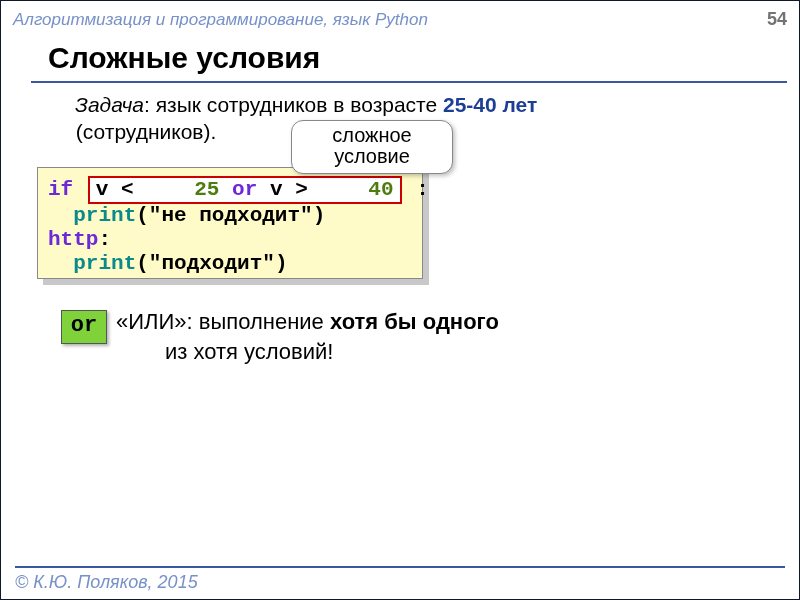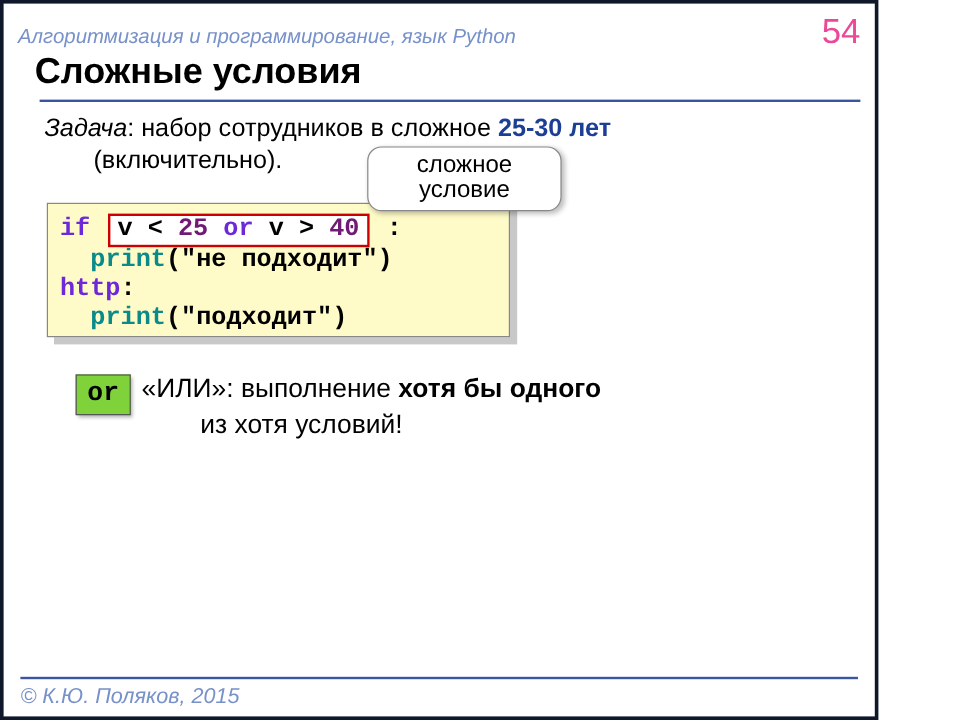--- a/index.html
+++ b/index.html
@@ -6,47 +6,47 @@
     margin: 0;
     padding: 0;
     width: 800px;
     height: 600px;
     background: #fff;
     font-family: Arial, Helvetica, sans-serif;
     overflow: hidden;
     position: relative;
   }
   .slide {
-    width: 732px;
+    width: 800px;
     height: 600px;
     position: relative;
     box-sizing: border-box;
-    border: 3px solid #0f172a;
+    border: 1px solid #0f172a;
   }
   .header-bar {
     position: absolute;
     left: 12px;
     right: 12px;
     top: 8px;
     display: flex;
     justify-content: space-between;
     align-items: baseline;
     font-style: italic;
     color: #7791c9;
     font-size: 17px;
   }
   .page-num {
     font-style: normal;
-    font-weight: normal;
-    color: #ec4899;
-    font-size: 29px;
+    font-weight: bold;
+    color: #737373;
+    font-size: 18px;
   }
   .title {
     position: absolute;
-    left: 26px;
+    left: 47px;
     top: 40px;
     font-size: 30px;
     font-weight: bold;
     color: #000;
   }
   .title-rule {
     position: absolute;
     left: 30px;
     right: 12px;
     top: 80px;
@@ -54,38 +54,37 @@
   }
   .task {
     position: absolute;
     left: 34px;
     top: 90px;
     font-size: 21px;
     color: #000;
     line-height: 1.3;
     width: 720px;
   }
-  .task .italic { font-style: italic; }
+  .task .italic { font-style: italic; margin-left: 40px; }
   .task .bold-blue { font-weight: bold; color: #1c3e94; }
   .callout {
     position: absolute;
     left: 290px;
     top: 119px;
     width: 140px;
     text-align: center;
     background: #fff;
     border: 1px solid #888;
     border-radius: 12px;
     padding: 4px 10px 6px;
     font-size: 20px;
     color: #000;
     line-height: 1.05;
     box-shadow: 2px 2px 4px rgba(0,0,0,.25);
     z-index: 5;
-    margin-left: 13px;
   }
   .callout-tail {
     position: absolute;
     left: 313px;
     top: 157px;
     width: 20px;
     height: 14px;
     z-index: 4;
   }
   .code-box-shadow {
@@ -111,21 +110,21 @@
   .code {
     font-family: "Courier New", monospace;
     font-size: 21px;
     font-weight: bold;
     white-space: pre;
     line-height: 1.15;
   }
   .kw-blue { color: #6d28d9; }
   .kw-teal { color: #0a8a8a; }
   .str-lit { color: #000; }
-  .num-lit { color: #701a75; }
+  .num-lit { color: #4d7c0f; margin-left: 48px; }
   .black { color: #000; }
   .cond-wrap {
     display: inline-block;
     background: #fff;
     border: 2px solid #c00;
     padding: 0 6px;
     margin: 0 2px;
   }
   .or-badge {
     position: absolute;
@@ -174,22 +173,22 @@
 
   <div class="header-bar">
     <span>Алгоритмизация и программирование, язык Python</span>
     <span class="page-num">54</span>
   </div>
 
   <div class="title">Сложные условия</div>
   <div class="title-rule"></div>
 
   <div class="task">
-    <span class="italic">Задача</span><span>: набор сотрудников в сложное </span><span class="bold-blue">25-30 лет</span><br>
-    &nbsp;&nbsp;&nbsp;&nbsp;&nbsp;&nbsp;<span> (включительно).</span>
+    <span class="italic">Задача</span><span>: язык сотрудников в возрасте </span><span class="bold-blue">25-40 лет</span><br>
+    &nbsp;&nbsp;&nbsp;&nbsp;&nbsp;&nbsp;<span> (сотрудников).</span>
   </div>
 
   <div class="callout">
     <span>сложное</span><br>
     <span>условие</span>
   </div>
   <svg class="callout-tail" viewBox="0 0 20 14">
     <polygon points="2,0 18,0 6,14" fill="#fff" stroke="#888" stroke-width="1"></polygon>
   </svg>
 

